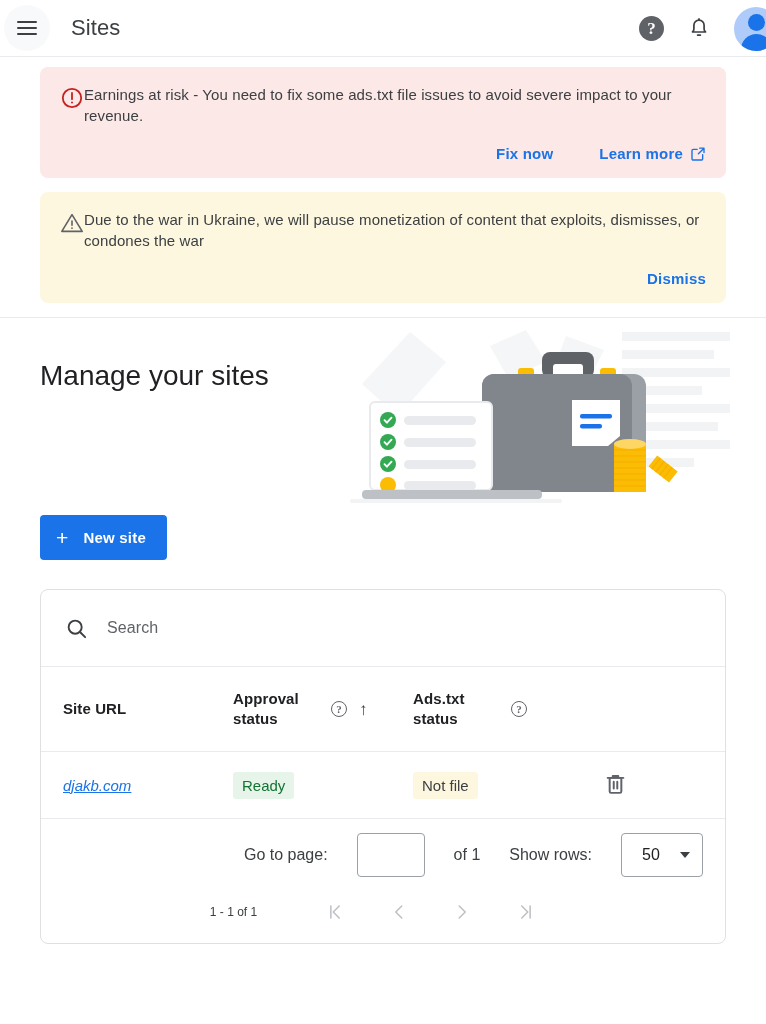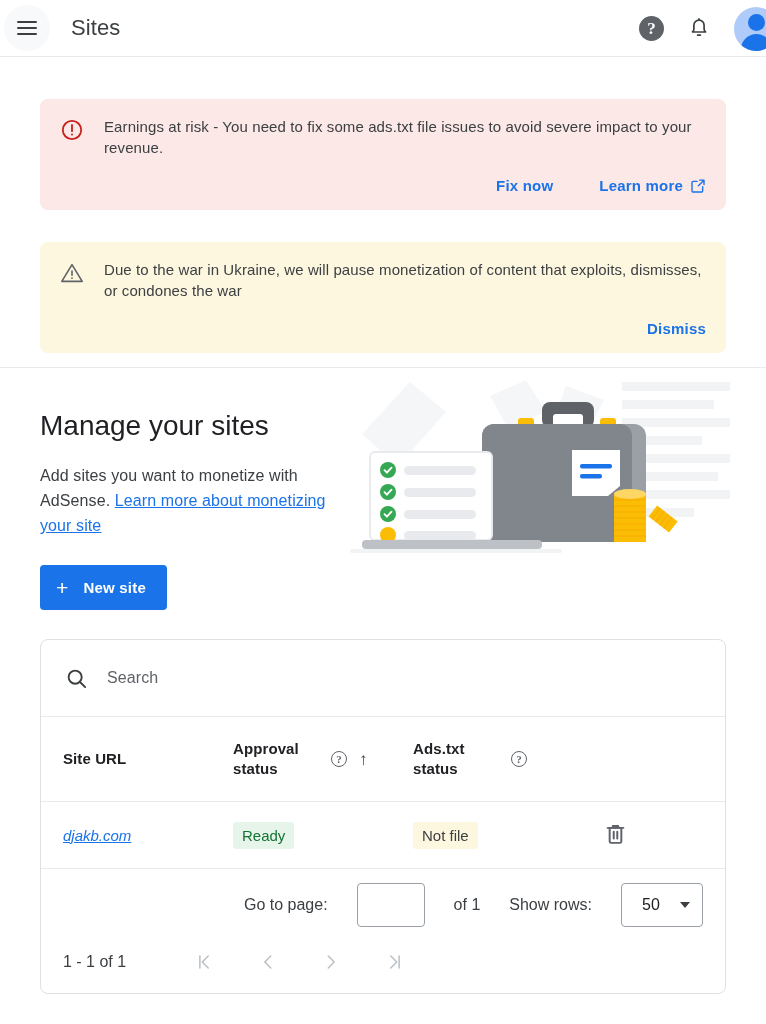--- a/index.html
+++ b/index.html
@@ -52,21 +52,21 @@
   }
   .avatar .body {
     position: absolute; width: 31px; height: 20px; border-radius: 16px 16px 0 0;
     background: #1a73e8; left: 6.5px; top: 27px;
   }
 
   
   .banners { padding: 10px 40px 0 40px; }
   .banner {
     border-radius: 8px; padding: 17px 20px 16px 20px;
-    display: flex; gap: 20px; margin-bottom: 14px; margin-top: 32px;
+    display: flex; margin-bottom: 14px;
   }
   .banner.error { background: #fce8e6; }
   .banner.warn  { background: #fef7e0; }
   .banner-icon { flex: none; width: 24px; padding-top: 2px; }
   .banner-body { flex: 1; }
   .banner-text {
     font-size: 15px; line-height: 21px; color: #3c4043; letter-spacing: .1px;
   }
   .banner-actions { margin-top: 19px; display: flex; align-items: center; gap: 46px; justify-content: flex-end; }
   .banner-link {
@@ -162,22 +162,22 @@
     background: #fff; color: #202124;
   }
   .rows-select {
     width: 82px; height: 44px; border: 1px solid #9aa0a6; border-radius: 4px;
     display: flex; align-items: center; justify-content: space-between;
     padding: 0 12px 0 20px; font-size: 16px; color: #202124; cursor: pointer;
   }
   .caret { width: 0; height: 0; border-left: 5.5px solid transparent;
            border-right: 5.5px solid transparent; border-top: 6.5px solid #3c4043; }
   .pager-row2 {
-    display: flex; align-items: center; justify-content: flex-start;
-    gap: 0px; margin-top: 22px; font-size: 16px; color: #3c4043;
+    display: flex; align-items: center; justify-content: center;
+    gap: 0px; margin-top: 22px; font-size: 12px; color: #3c4043;
   }
   .range-label { margin-right: 47px; }
   .nav-btn {
     width: 63px; height: 26px; display: flex; align-items: center; justify-content: center;
     color: #bdc1c6; cursor: pointer; background: none; border: none;
   }
 </style>
 </head>
 <body>
 
@@ -249,23 +249,20 @@
           </span>
         </div>
       </div>
     </div>
 
   </div>
   <div class="divider-full"></div>
 
   <div class="hero">
     <div class="hero-title">Manage your sites</div>
-    <div class="hero-desc">
-      <span>Add sites you want to monetize with AdSense. </span><a>Learn more about monetizing your site</a>
-    </div>
 
     <div class="hero-art">
       <svg viewBox="0 0 400 185" width="400" height="185">
 
         <g fill="#f1f3f4">
           <rect x="272" y="8" width="108" height="9"></rect>
           <rect x="272" y="26" width="92" height="9"></rect>
           <rect x="272" y="44" width="108" height="9"></rect>
           <rect x="272" y="62" width="80" height="9"></rect>
           <rect x="272" y="80" width="108" height="9"></rect>

